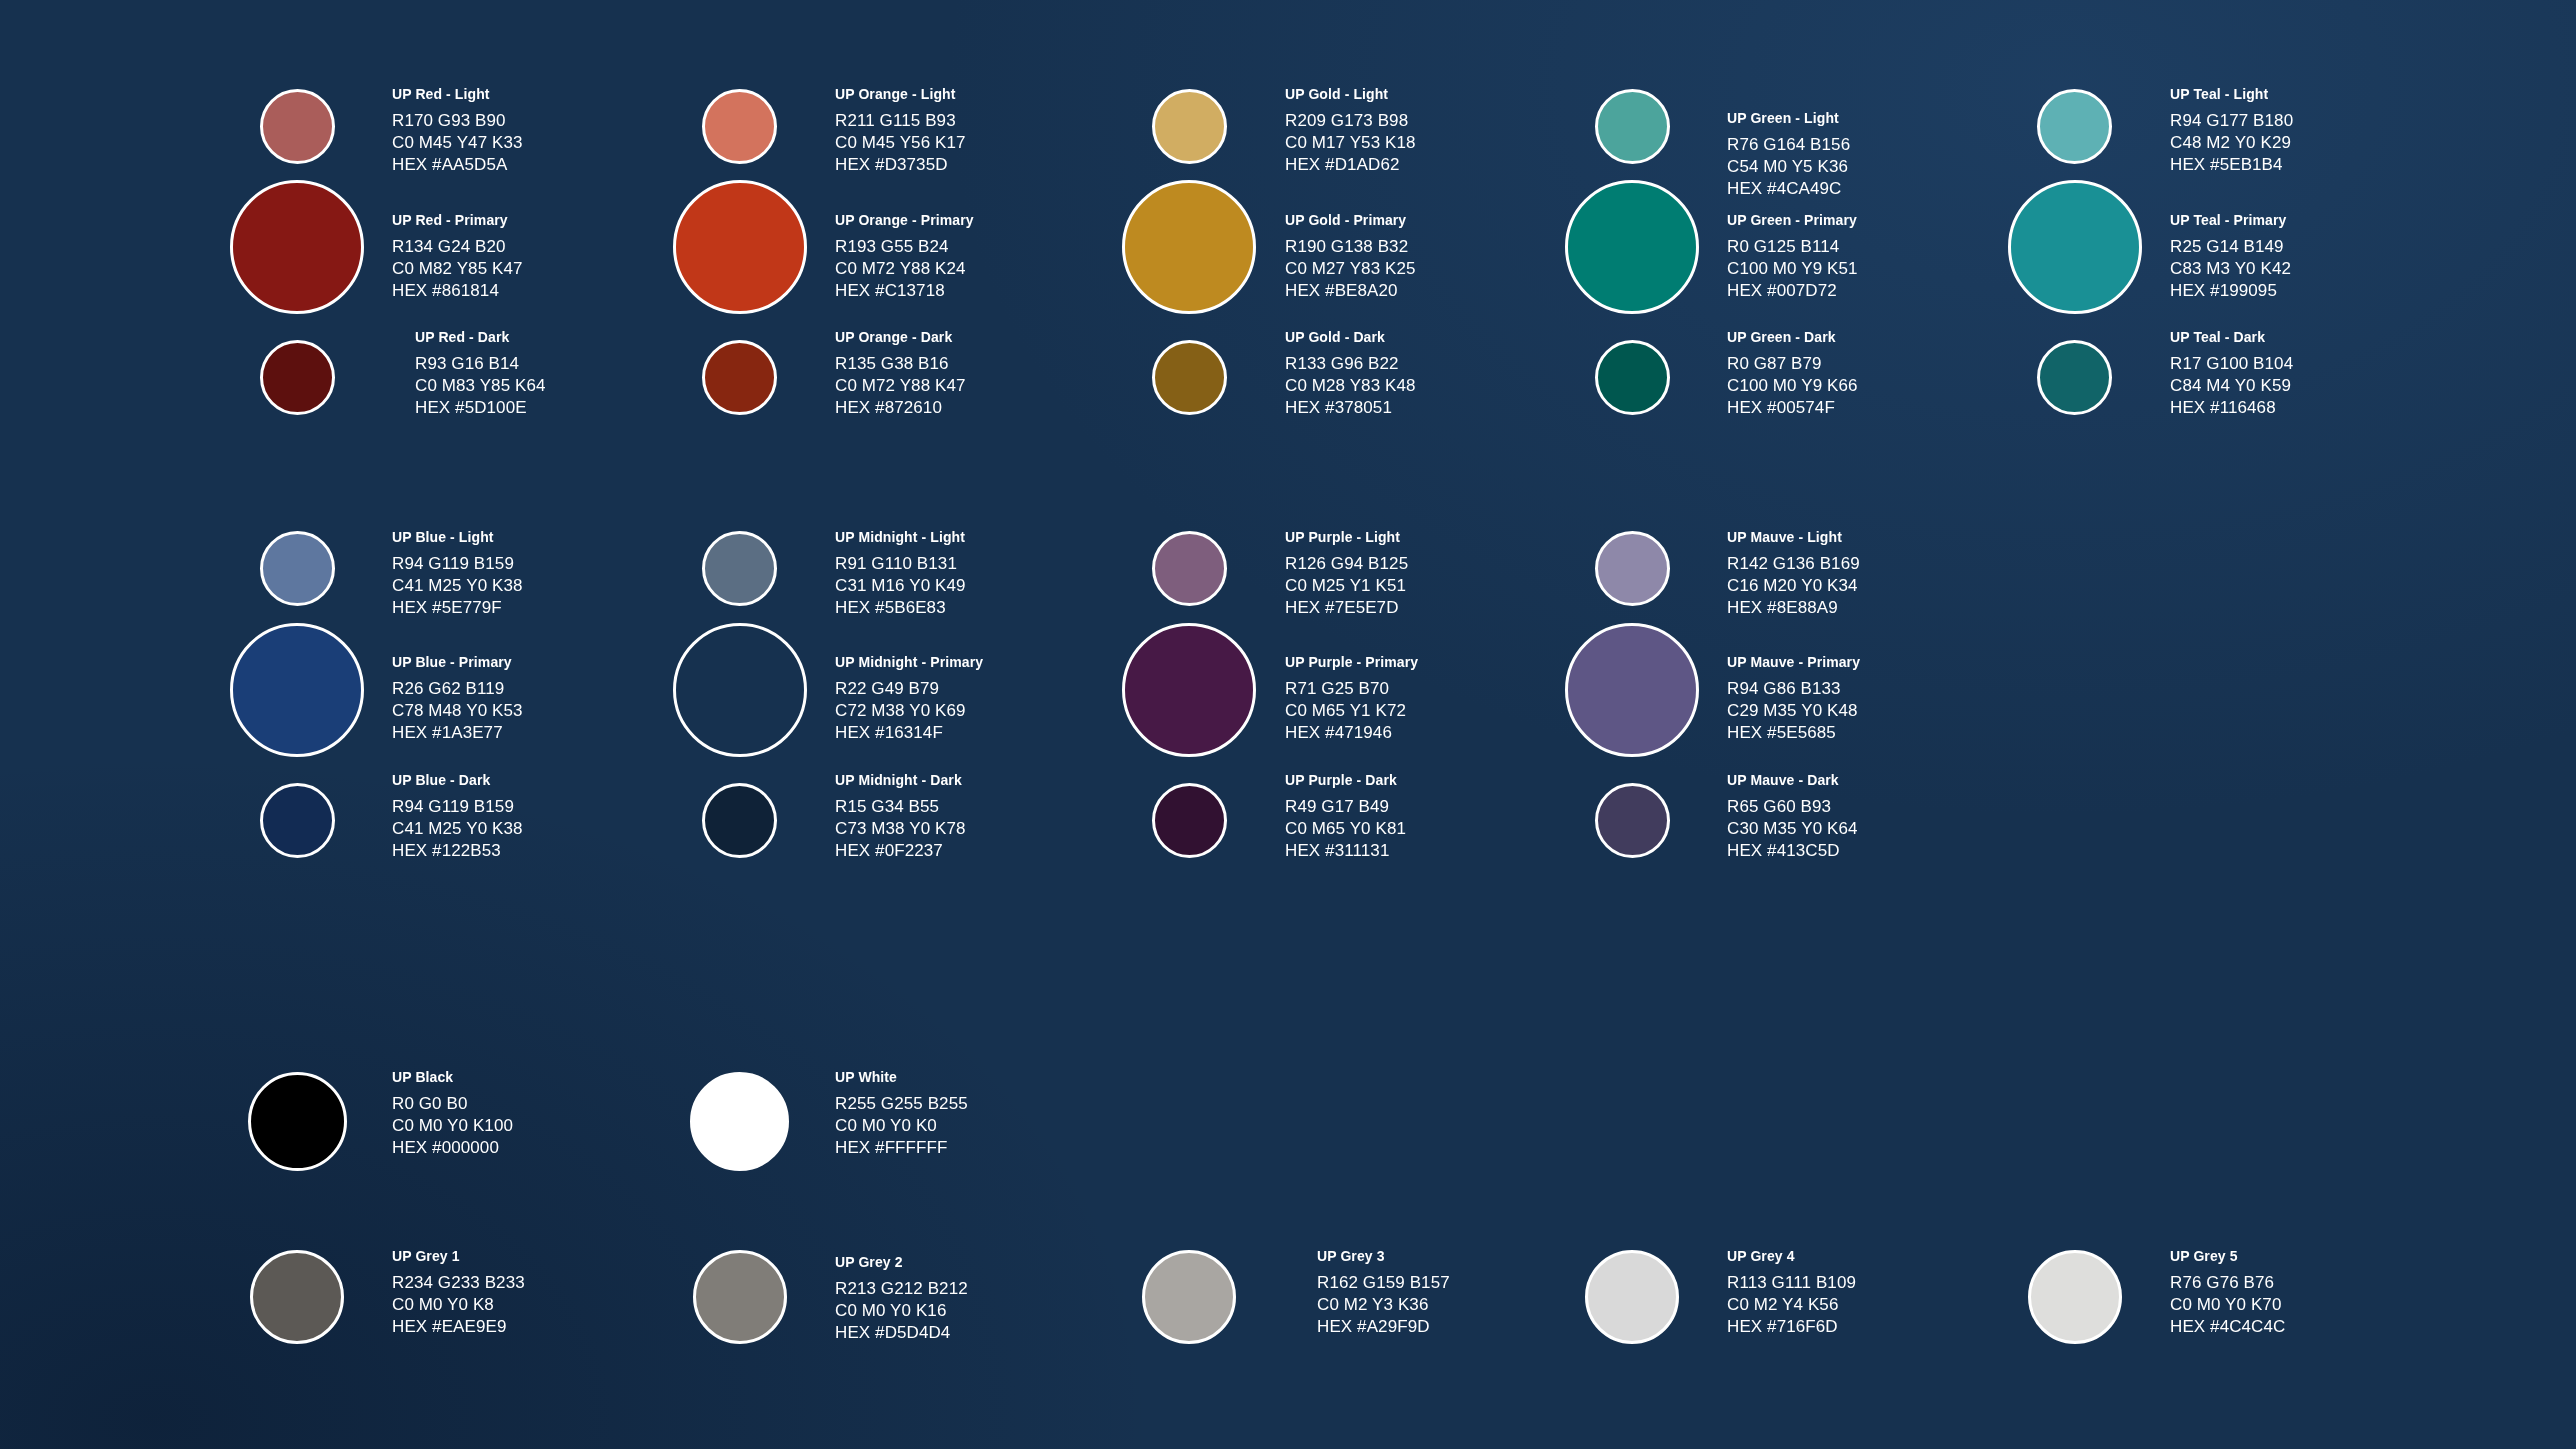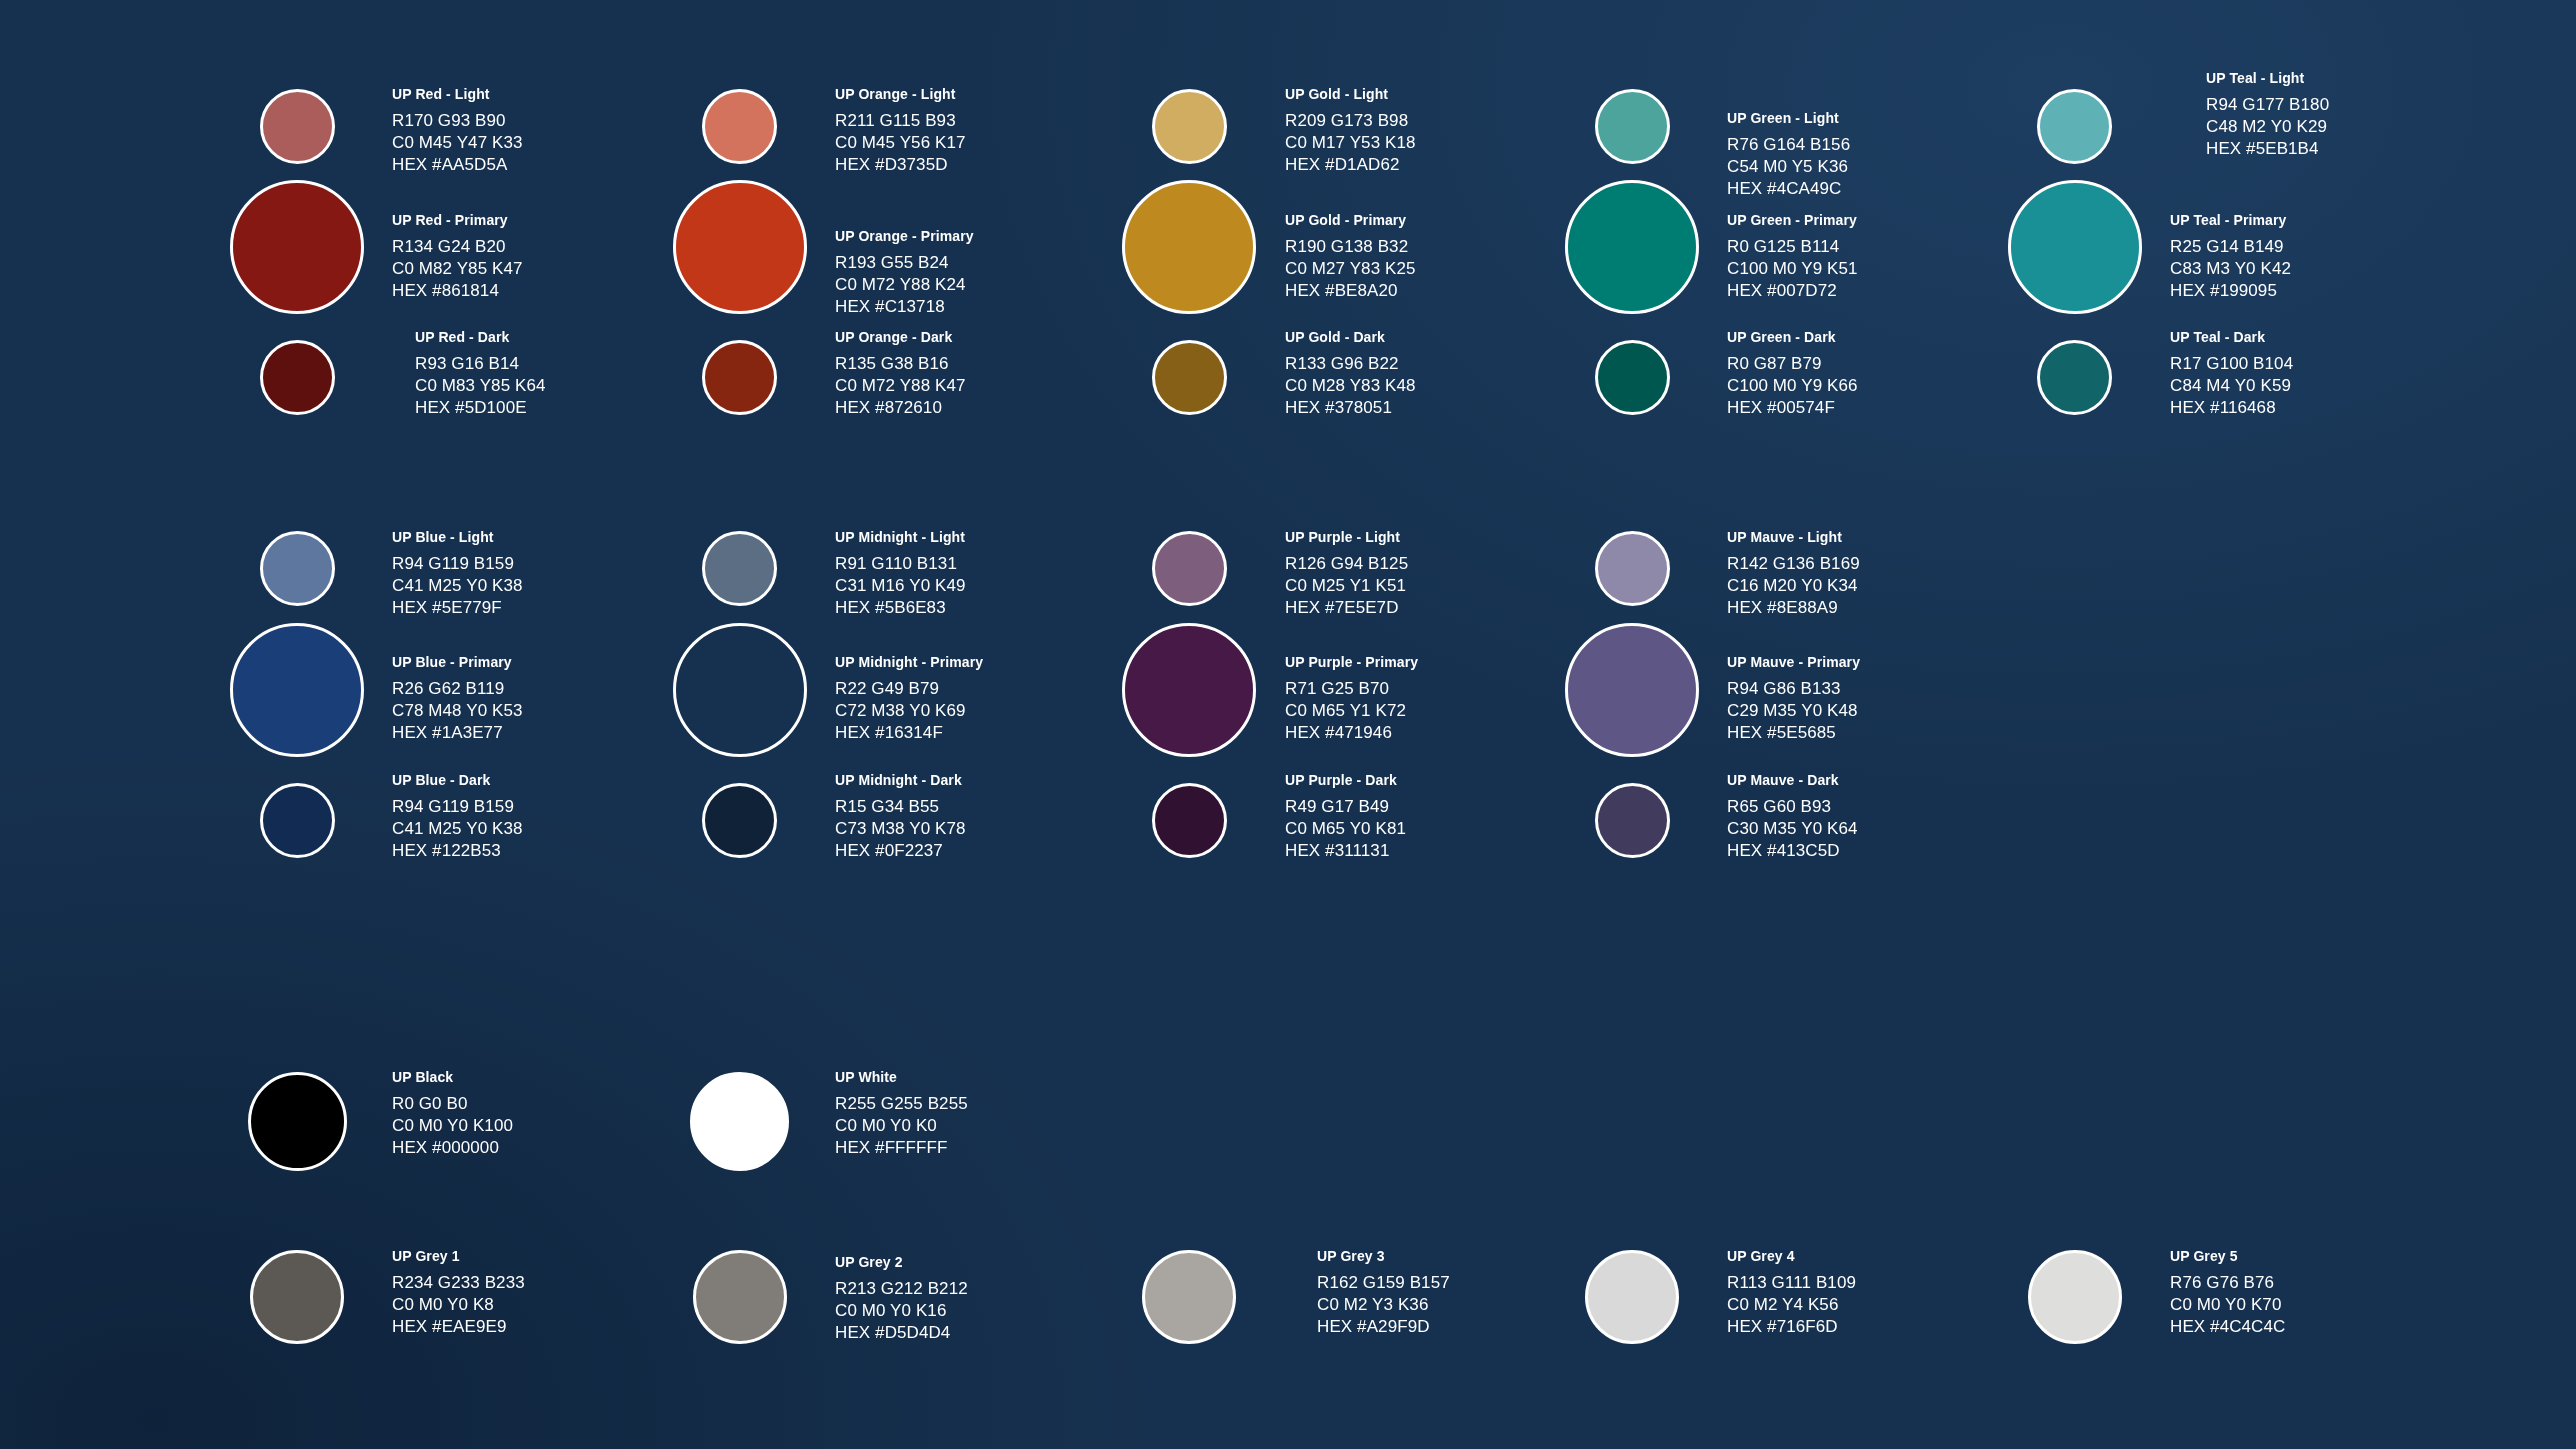--- a/index.html
+++ b/index.html
@@ -97,21 +97,21 @@
       <div class="sw-line">HEX #5D100E</div>
     </div>
     <div class="dot small" style="left: 702px; top: 89px; background: rgb(211, 115, 93);"></div>
     <div class="info" style="left: 835px; top: 87px;">
       <div class="sw-name">UP Orange - Light</div>
       <div class="sw-line">R211 G115 B93</div>
       <div class="sw-line">C0 M45 Y56 K17</div>
       <div class="sw-line">HEX #D3735D</div>
     </div>
     <div class="dot large" style="left: 673px; top: 180px; background: rgb(193, 55, 24);"></div>
-    <div class="info" style="left: 835px; top: 213px; margin-top: 16px;">
+    <div class="info" style="left: 835px; top: 213px;">
       <div class="sw-name">UP Orange - Primary</div>
       <div class="sw-line">R193 G55 B24</div>
       <div class="sw-line">C0 M72 Y88 K24</div>
       <div class="sw-line">HEX #C13718</div>
     </div>
     <div class="dot small" style="left: 702px; top: 340px; background: rgb(135, 38, 16);"></div>
     <div class="info" style="left: 835px; top: 330px;">
       <div class="sw-name">UP Orange - Dark</div>
       <div class="sw-line">R135 G38 B16</div>
       <div class="sw-line">C0 M72 Y88 K47</div>
@@ -153,21 +153,21 @@
       <div class="sw-line">HEX #007D72</div>
     </div>
     <div class="dot small" style="left: 1595px; top: 340px; background: rgb(0, 87, 79);"></div>
     <div class="info" style="left: 1727px; top: 330px;">
       <div class="sw-name">UP Green - Dark</div>
       <div class="sw-line">R0 G87 B79</div>
       <div class="sw-line">C100 M0 Y9 K66</div>
       <div class="sw-line">HEX #00574F</div>
     </div>
     <div class="dot small" style="left: 2037px; top: 89px; background: rgb(94, 177, 180);"></div>
-    <div class="info" style="left: 2170px; top: 71px; margin-left: 36px;">
+    <div class="info" style="left: 2170px; top: 87px;">
       <div class="sw-name">UP Teal - Light</div>
       <div class="sw-line">R94 G177 B180</div>
       <div class="sw-line">C48 M2 Y0 K29</div>
       <div class="sw-line">HEX #5EB1B4</div>
     </div>
     <div class="dot large" style="left: 2008px; top: 180px; background: rgb(25, 144, 149);"></div>
     <div class="info" style="left: 2170px; top: 213px;">
       <div class="sw-name">UP Teal - Primary</div>
       <div class="sw-line">R25 G14 B149</div>
       <div class="sw-line">C83 M3 Y0 K42</div>

